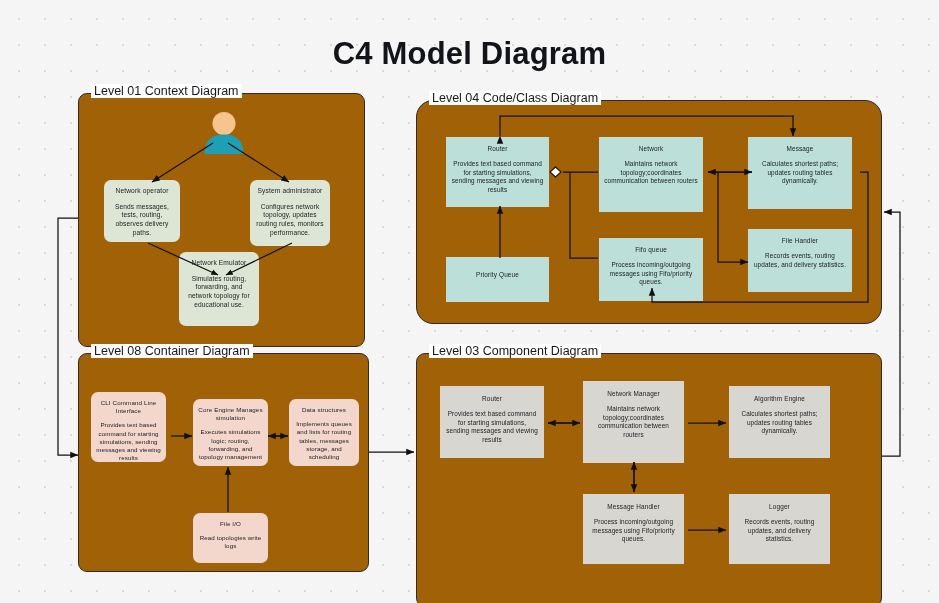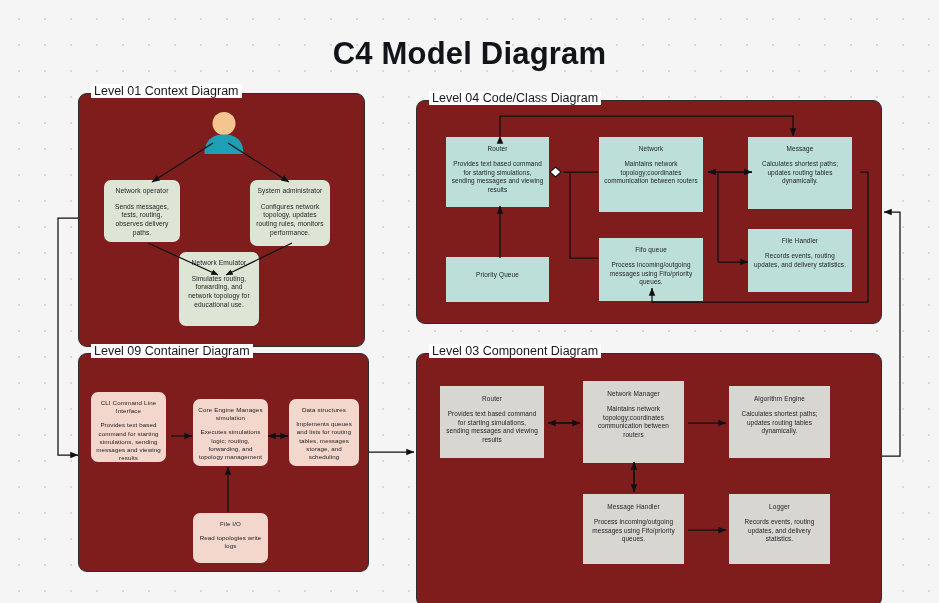--- a/index.html
+++ b/index.html
@@ -47,40 +47,40 @@
     font-size: 31px;
     font-weight: 700;
     letter-spacing: 0.2px;
     color: #13141a;
     z-index: 3;
   }
 
   
   .panel {
     position: absolute;
-    background: #7f1d1d;
+    background: #a16207;
     border: 1.4px solid #2c2c30;
     border-radius: 9px;
     z-index: 2;
   }
 
   .panel-title {
     position: absolute;
     top: -10px;
     left: 12px;
     font-size: 12.5px;
     color: #17181d;
     background: #fefefe;
     padding: 0 3px;
     white-space: nowrap;
     z-index: 6;
   }
 
   #panel-l1 { left: 78px;  top: 93px;  width: 287px; height: 254px; }
-  #panel-l4 { left: 416px; top: 100px; width: 466px; height: 224px; }
+  #panel-l4 { left: 416px; top: 100px; width: 466px; height: 224px; border-radius: 17px; }
   #panel-l2 { left: 78px;  top: 353px; width: 291px; height: 219px; }
   #panel-l3 { left: 416px; top: 353px; width: 466px; height: 254px; }
 
   
   .node {
     position: absolute;
     display: flex;
     flex-direction: column;
     align-items: center;
     justify-content: flex-start;
@@ -260,21 +260,21 @@
       <div class="n-desc">Process incoming/outgoing messages using Fifo/priority queues.</div>
     </div>
 
     <div class="node mint" style="left:331px; top:128px; width:104px; height:63px;">
       <div class="n-title">File Handler</div>
       <div class="n-desc">Records events, routing updates, and delivery statistics.</div>
     </div>
   </div>
 
   <div class="panel" id="panel-l2">
-    <div class="panel-title">Level 09 Container Diagram</div>
+    <div class="panel-title">Level 08 Container Diagram</div>
 
     <div class="node pink" style="left:12px; top:38px; width:75px; height:70px;">
       <div class="n-title">CLI Command Line Interface</div>
       <div class="n-desc">Provides text based command for starting simulations, sending messages and viewing results</div>
     </div>
 
     <div class="node pink" style="left:114px; top:45px; width:75px; height:67px;">
       <div class="n-title">Core Engine Manages simulation</div>
       <div class="n-desc">Executes simulations logic; routing, forwarding, and topology management</div>
     </div>

